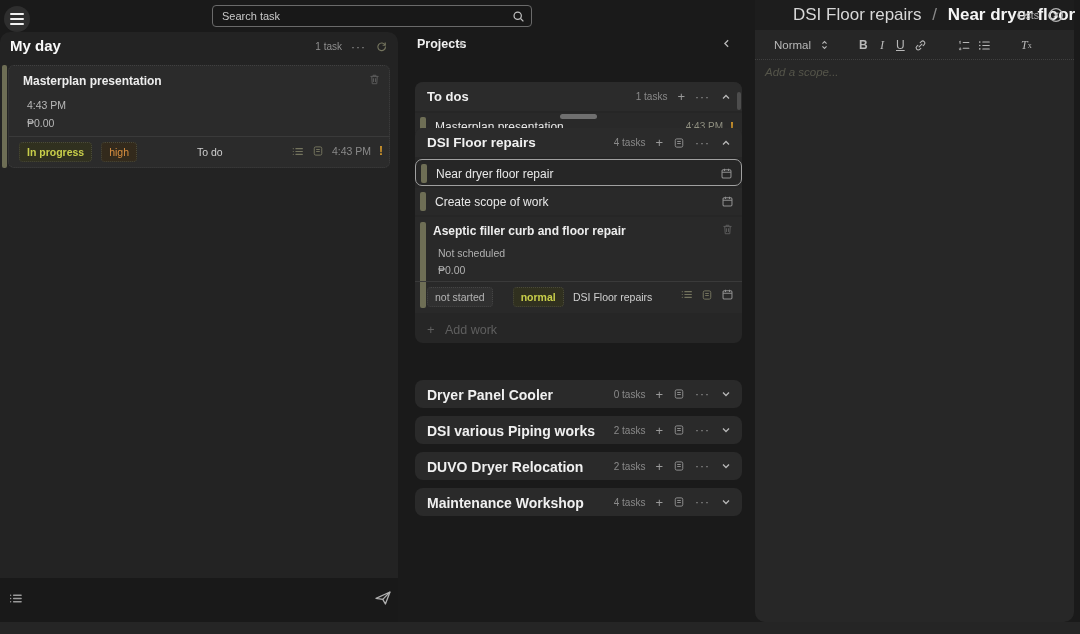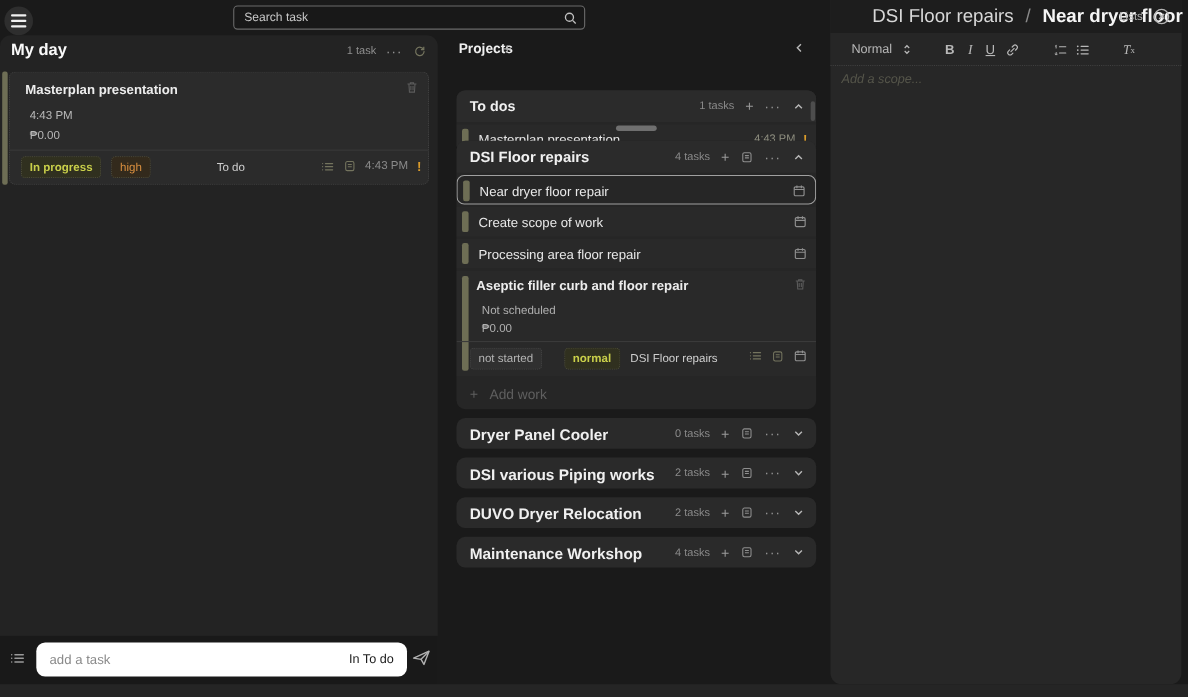--- a/index.html
+++ b/index.html
@@ -187,24 +187,20 @@
     </div>
   </div>
 
   <div class="abs addbar">
     <span class="abs addbar-listicon">
       <svg width="15" height="15" viewBox="0 0 16 16" fill="none" stroke="currentColor" stroke-width="1.5" stroke-linecap="round">
           <path d="M6 4.5h8M6 8h8M6 11.5h8"></path>
           <path d="M2.8 4.5h.01M2.8 8h.01M2.8 11.5h.01"></path>
         </svg>
     </span>
-    <div class="abs addbar-input">
-      <input type="text" placeholder="add a task" style="">
-      <span class="addbar-target">In To do</span>
-    </div>
     <span class="abs send-icon">
       <svg width="18" height="16" viewBox="0 0 18 16" fill="none" stroke="currentColor" stroke-width="1.3" stroke-linejoin="round">
           <path d="M2 8.3L16 2l-4.6 12-2.6-4.6L2 8.3z"></path>
           <path d="M8.8 9.4L16 2"></path>
         </svg>
     </span>
   </div>
 </div>
 
 <div class="abs projects-title">Projects</div>
@@ -281,32 +277,20 @@
     <div class="rright">
       <span class="icon-gray">
         <svg width="13" height="13" viewBox="0 0 16 16" fill="none" stroke="currentColor" stroke-width="1.3">
             <rect x="2.5" y="3.5" width="11" height="10" rx="1.5"></rect>
             <path d="M2.5 6.5h11M5.5 2v3M10.5 2v3"></path>
           </svg>
       </span>
     </div>
   </div>
 
-  <div class="row">
-    <span class="bar"></span>
-    <span class="rtitle">Processing area floor repair</span>
-    <div class="rright">
-      <span class="icon-gray">
-        <svg width="13" height="13" viewBox="0 0 16 16" fill="none" stroke="currentColor" stroke-width="1.3">
-            <rect x="2.5" y="3.5" width="11" height="10" rx="1.5"></rect>
-            <path d="M2.5 6.5h11M5.5 2v3M10.5 2v3"></path>
-          </svg>
-      </span>
-    </div>
-  </div>
 
   <div class="xcard">
     <span class="bar"></span>
     <span class="xtitle">Aseptic filler curb and floor repair</span>
     <span class="xtrash">
       <svg width="13" height="13" viewBox="0 0 16 16" fill="none" stroke="currentColor" stroke-width="1.2">
           <path d="M3 4.2h10M6.2 4.2V2.8h3.6v1.4M4.6 4.2l.6 9h5.6l.6-9"></path>
           <path d="M6.8 6.5v4.5M9.2 6.5v4.5"></path>
         </svg>
     </span>

